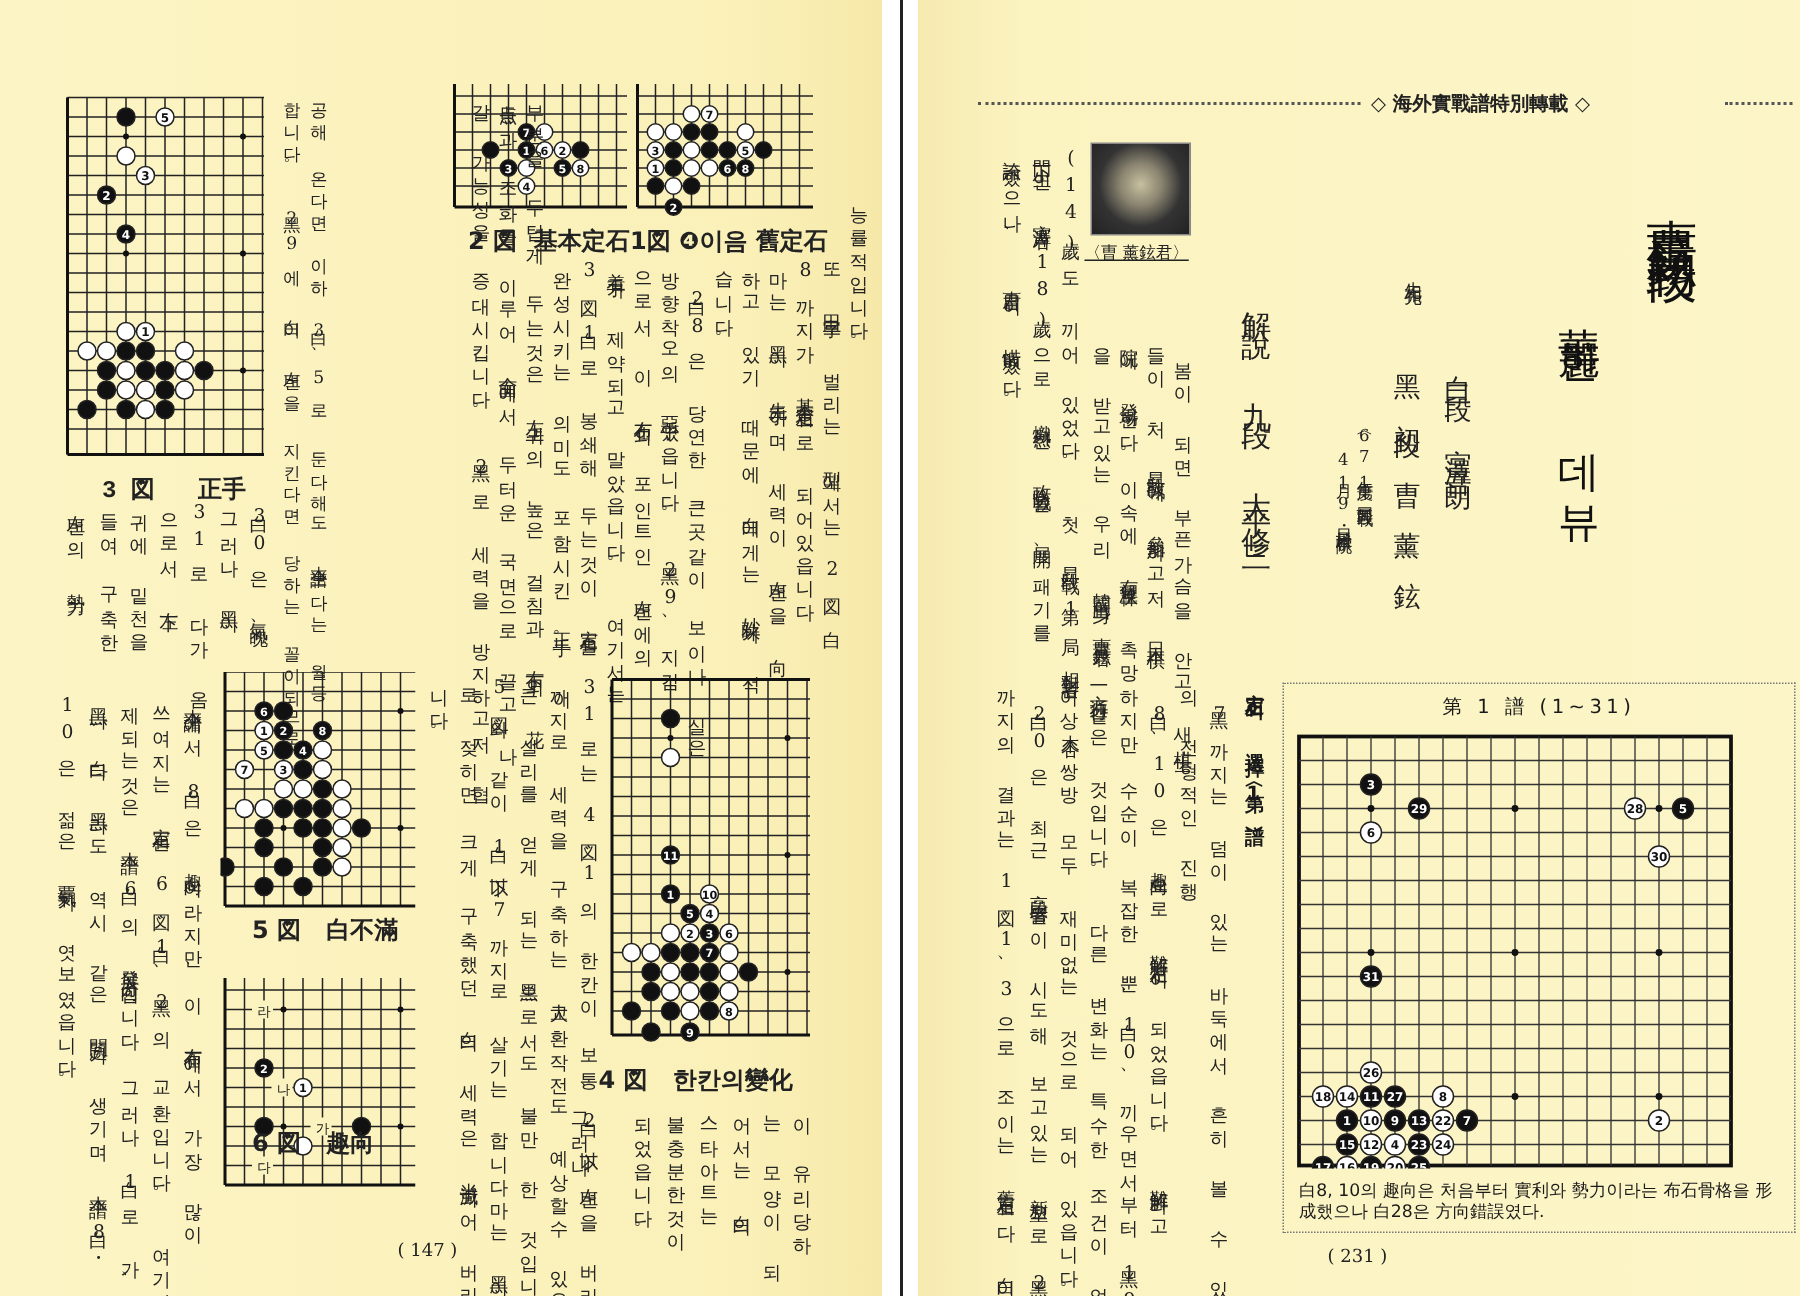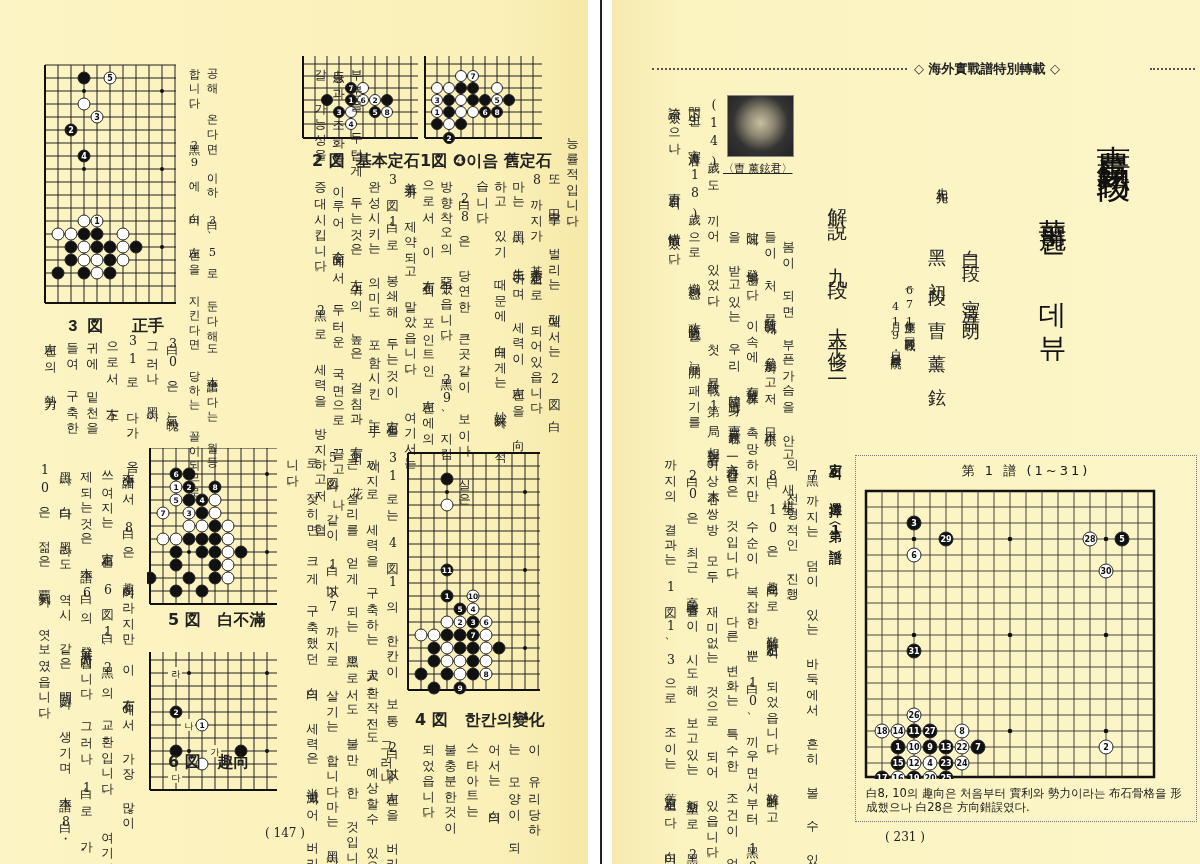--- a/index.html
+++ b/index.html
@@ -347,21 +347,21 @@
           <text x="68" y="162" fill="#111">4</text>
           <text x="55" y="175" fill="#111">2</text>
           <text x="68" y="175" fill="#fff">3</text>
           <text x="81" y="175" fill="#111">6</text>
           <text x="68" y="188" fill="#fff">7</text>
           <text x="81" y="227" fill="#111">8</text>
           <text x="55" y="241" fill="#fff">9</text>
       </g>
     </svg>
   </div>
-  <div class="caption" style="left:415px;top:710px;">
+  <div class="caption" style="left:399px;top:710px;">
     <span>4 図</span>&nbsp;&nbsp;&nbsp;<span>한칸의變化</span>
   </div>
 
   <div>
     <div class="vcol" style="left:380px;top:732px;">그러나</div>
     <div class="vcol" style="left:528px;top:735px;">이 유리당하</div>
     <div class="vcol" style="left:508px;top:735px;">는 모양이 되</div>
     <div class="vcol" style="left:488px;top:735px;">어서는 白의</div>
     <div class="vcol" style="left:466px;top:735px;">스타아트는</div>
     <div class="vcol" style="left:444px;top:735px;">불충분한것이</div>

